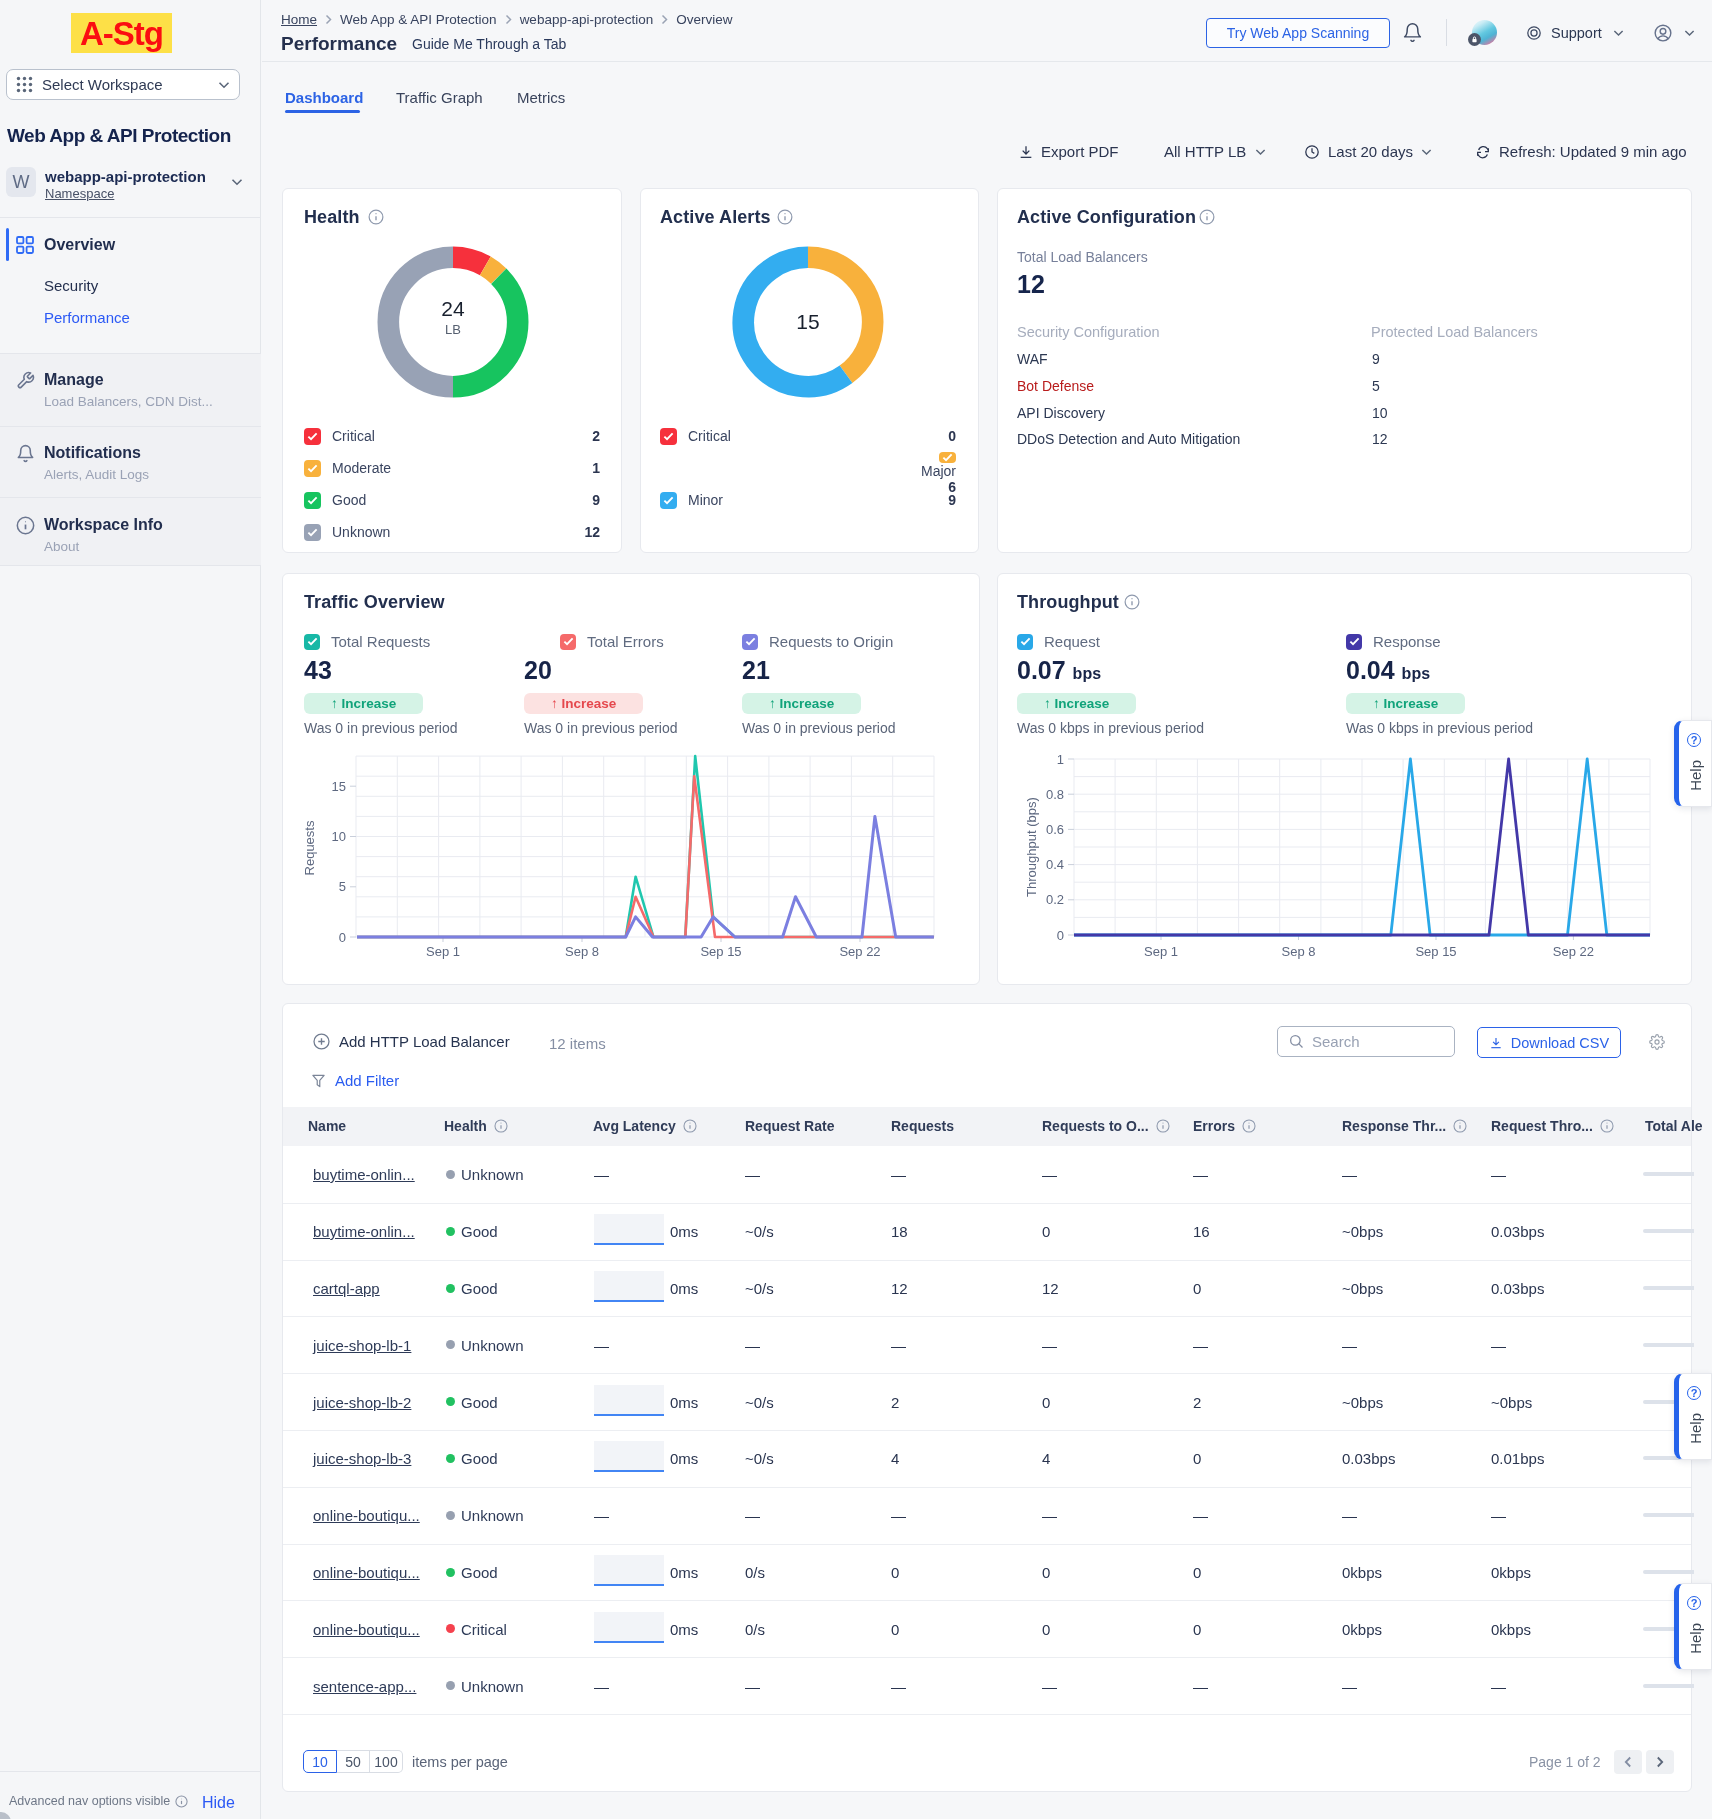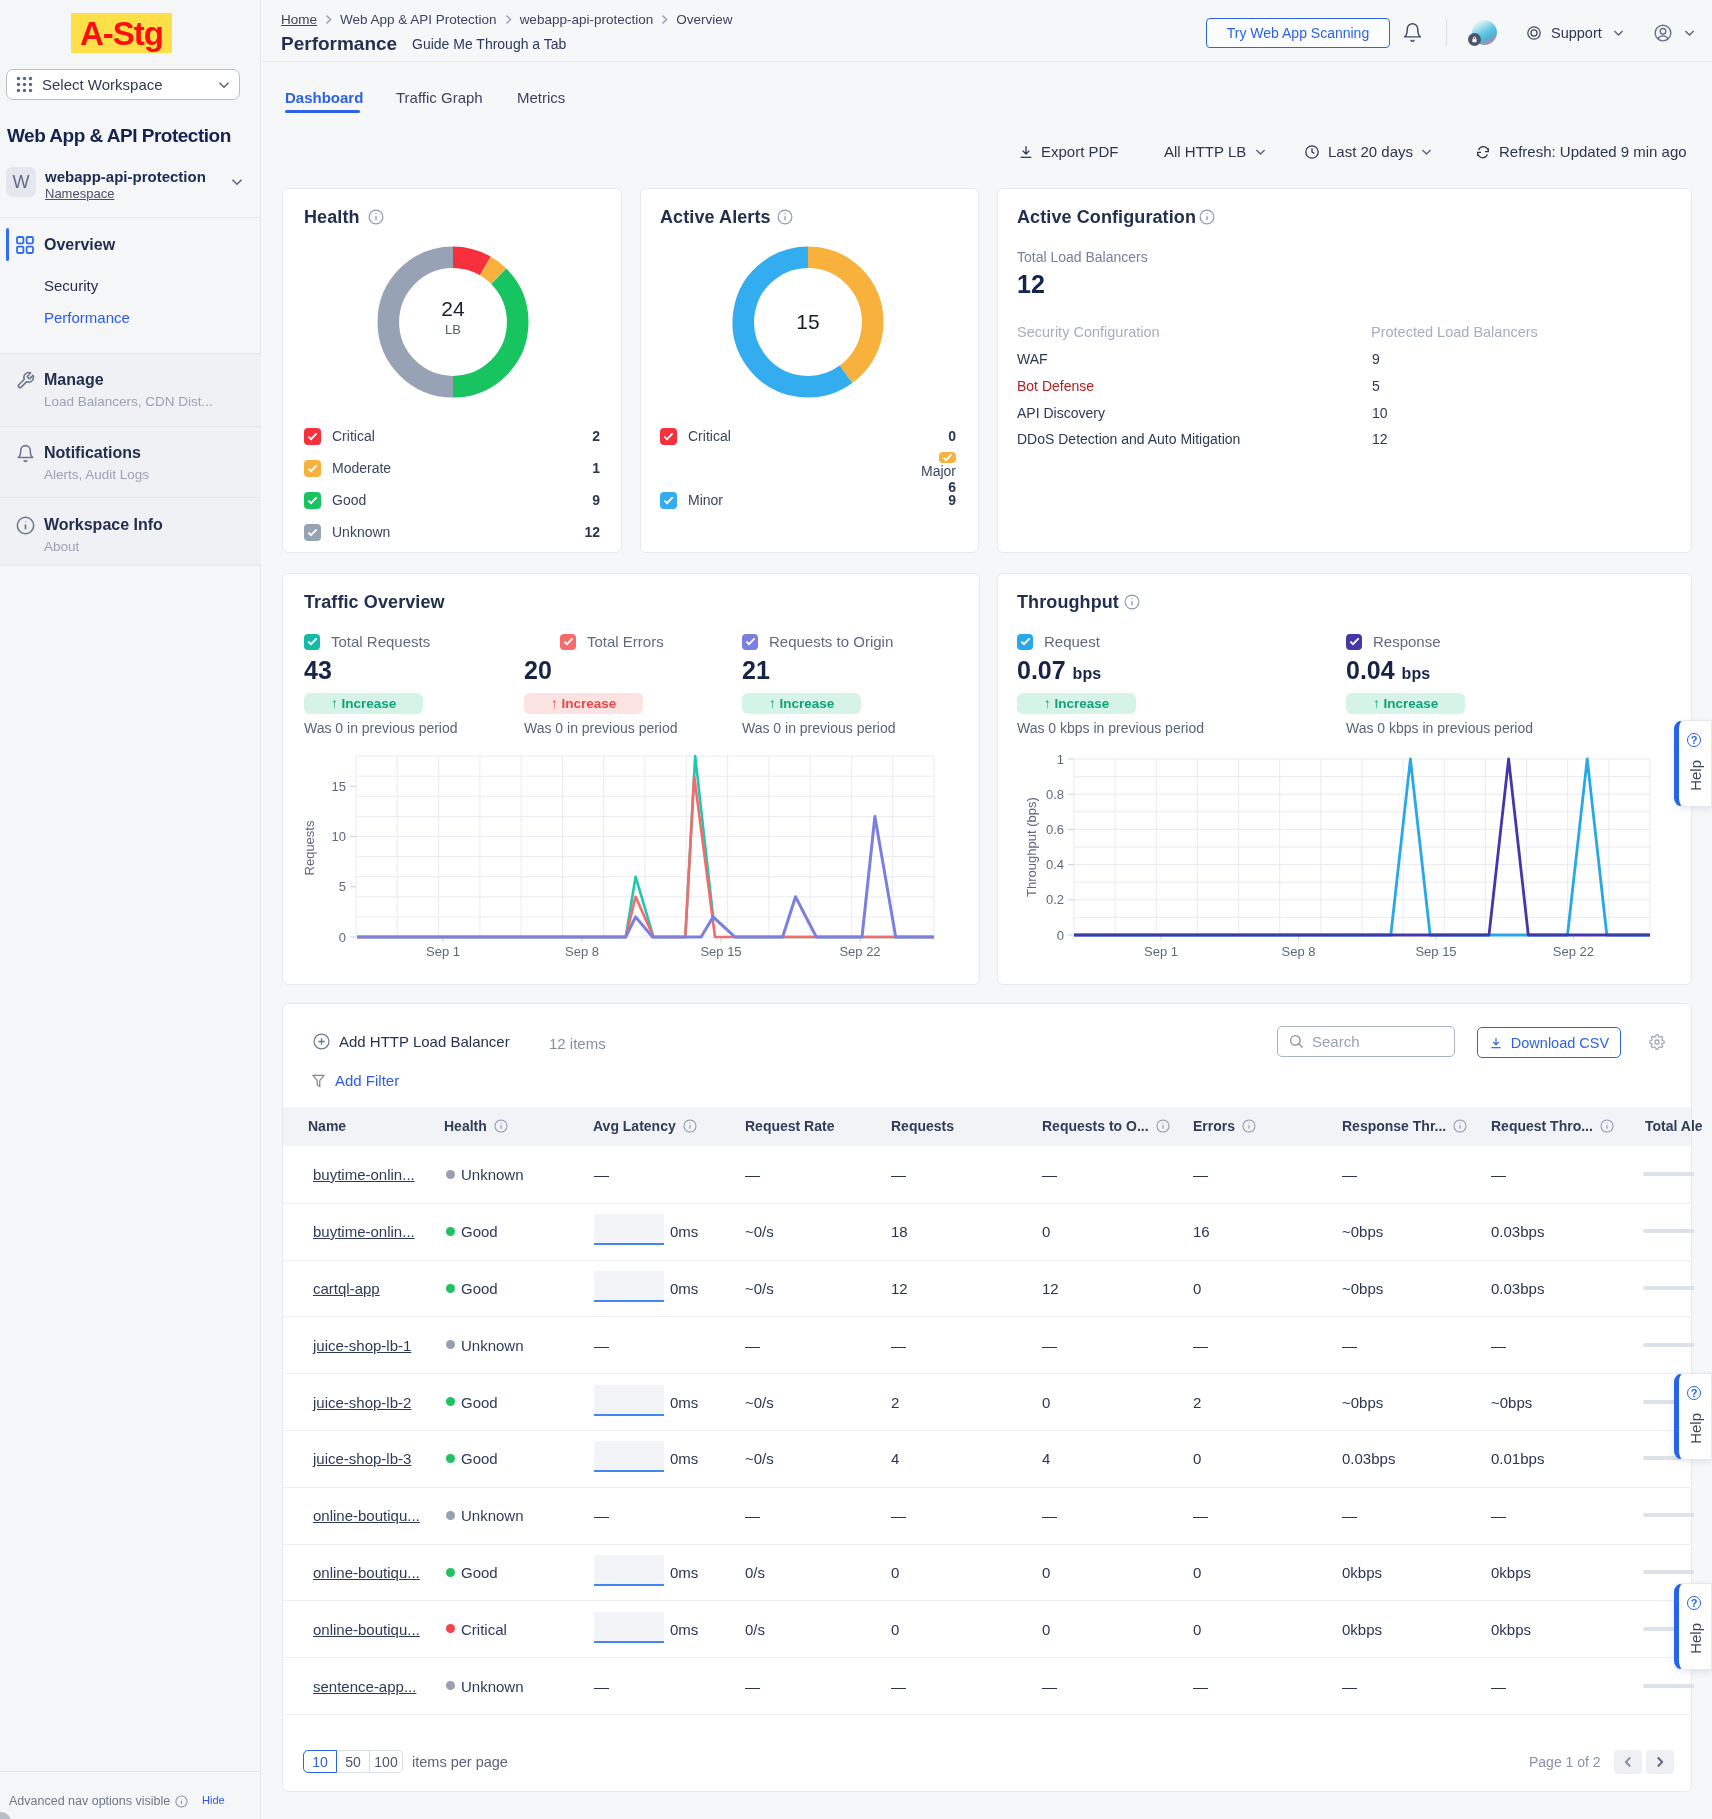--- a/index.html
+++ b/index.html
@@ -87,21 +87,21 @@
   <div class="abs" style="left:0;top:565px;width:261px;height:1px;background:#e4e6eb;"></div>
 
   <div class="abs" style="left:0;top:1771px;width:261px;height:1px;background:#e4e6eb;"></div>
   <div class="abs" style="left:9px;top:1794px;font-size:12.5px;color:#6e7787;display:flex;align-items:center;gap:5px;">Advanced nav options visible
     <svg width="13" height="13" viewBox="0 0 20 20" fill="none" stroke="#8a93a5" stroke-width="1.6">
         <circle cx="10" cy="10" r="8.6"></circle>
         <path d="M10 9v5" stroke-width="1.8"></path>
         <circle cx="10" cy="6" r="0.7" fill="#8a93a5" stroke="none"></circle>
       </svg>
   </div>
-  <div class="abs" style="left:202px;top:1794px;font-size:11px;color:#2b59f5;">Hide</div>
+  <div class="abs" style="left:202px;top:1794px;font-size:16px;color:#2b59f5;">Hide</div>
 </div>
 
 <div class="abs" style="left:262px;top:0;width:1450px;height:62px;border-bottom:1px solid #e5e8ec;"></div>
 <div class="abs" style="left:281px;top:12px;font-size:13.5px;color:#39445f;display:flex;align-items:center;gap:8px;">
   <span style="text-decoration:underline;">Home</span>
   <svg width="7" height="11" viewBox="0 0 7 11" fill="none" stroke="#9aa3b4" stroke-width="1.5">
       <path d="M1.5 1.5 L5.5 5.5 L1.5 9.5"></path>
     </svg>
   <span>Web App &amp; API Protection</span>
   <svg width="7" height="11" viewBox="0 0 7 11" fill="none" stroke="#9aa3b4" stroke-width="1.5">

